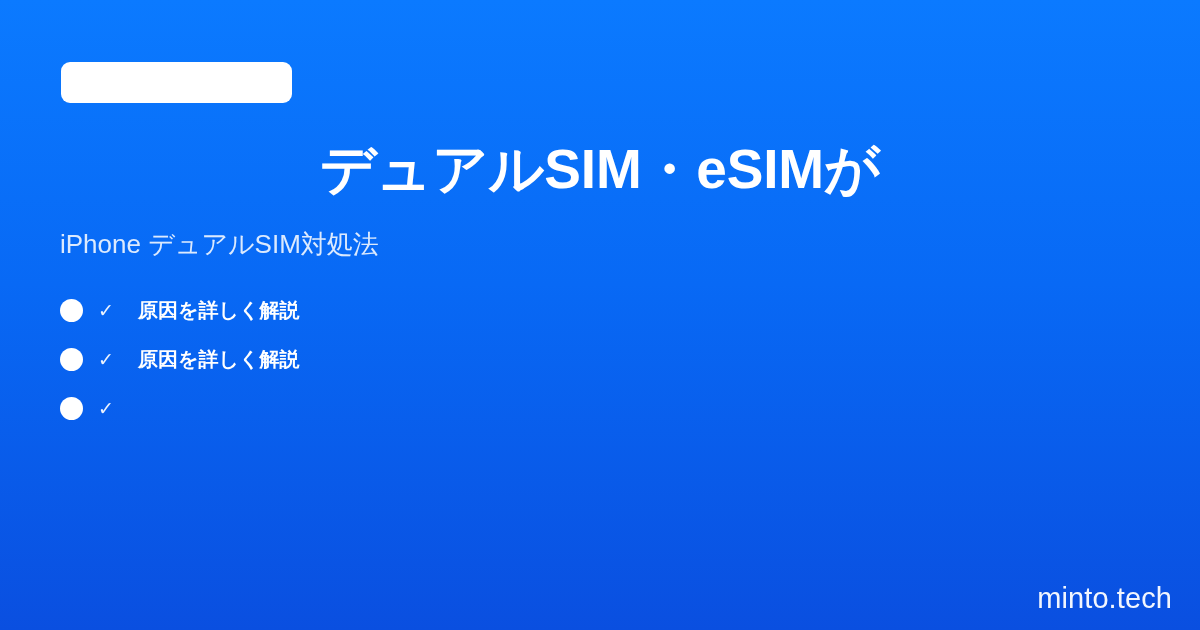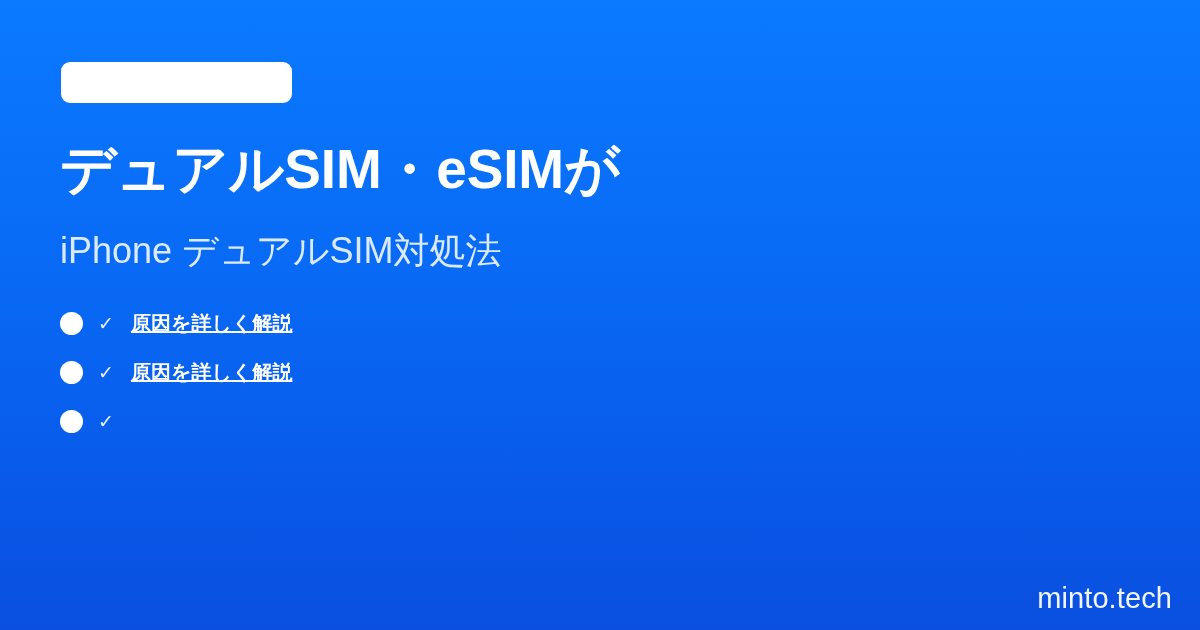--- a/index.html
+++ b/index.html
@@ -55,27 +55,28 @@
     color: #ffffff;
     font-size: 55px;
     font-weight: bold;
     line-height: 1.30;
     letter-spacing: -0.2px;
   }
 
   .headline-line {
     display: block;
     white-space: nowrap;
+    text-align: center;
   }
 
   
   .subtitle {
     margin: 22px 0 0 0;
     color: rgba(255, 255, 255, 0.86);
-    font-size: 36px;
+    font-size: 26px;
     font-weight: normal;
     line-height: 1.3;
     white-space: nowrap;
   }
 
   
   .bullets {
     list-style: none;
     margin: 36px 0 0 0;
     padding: 0;
@@ -106,23 +107,22 @@
     line-height: 1;
     font-weight: normal;
     text-align: center;
   }
 
   .bullet-text {
     color: #ffffff;
     font-size: 20px;
     font-weight: bold;
     line-height: 1;
-    margin-left: 14px;
+    margin-left: 21px;
     white-space: nowrap;
-    text-decoration: underline;
   }
 
   
   .brand {
     position: absolute;
     right: 28px;
     bottom: 17px;
     color: rgba(255, 255, 255, 0.95);
     font-size: 29px;
     font-weight: normal;

